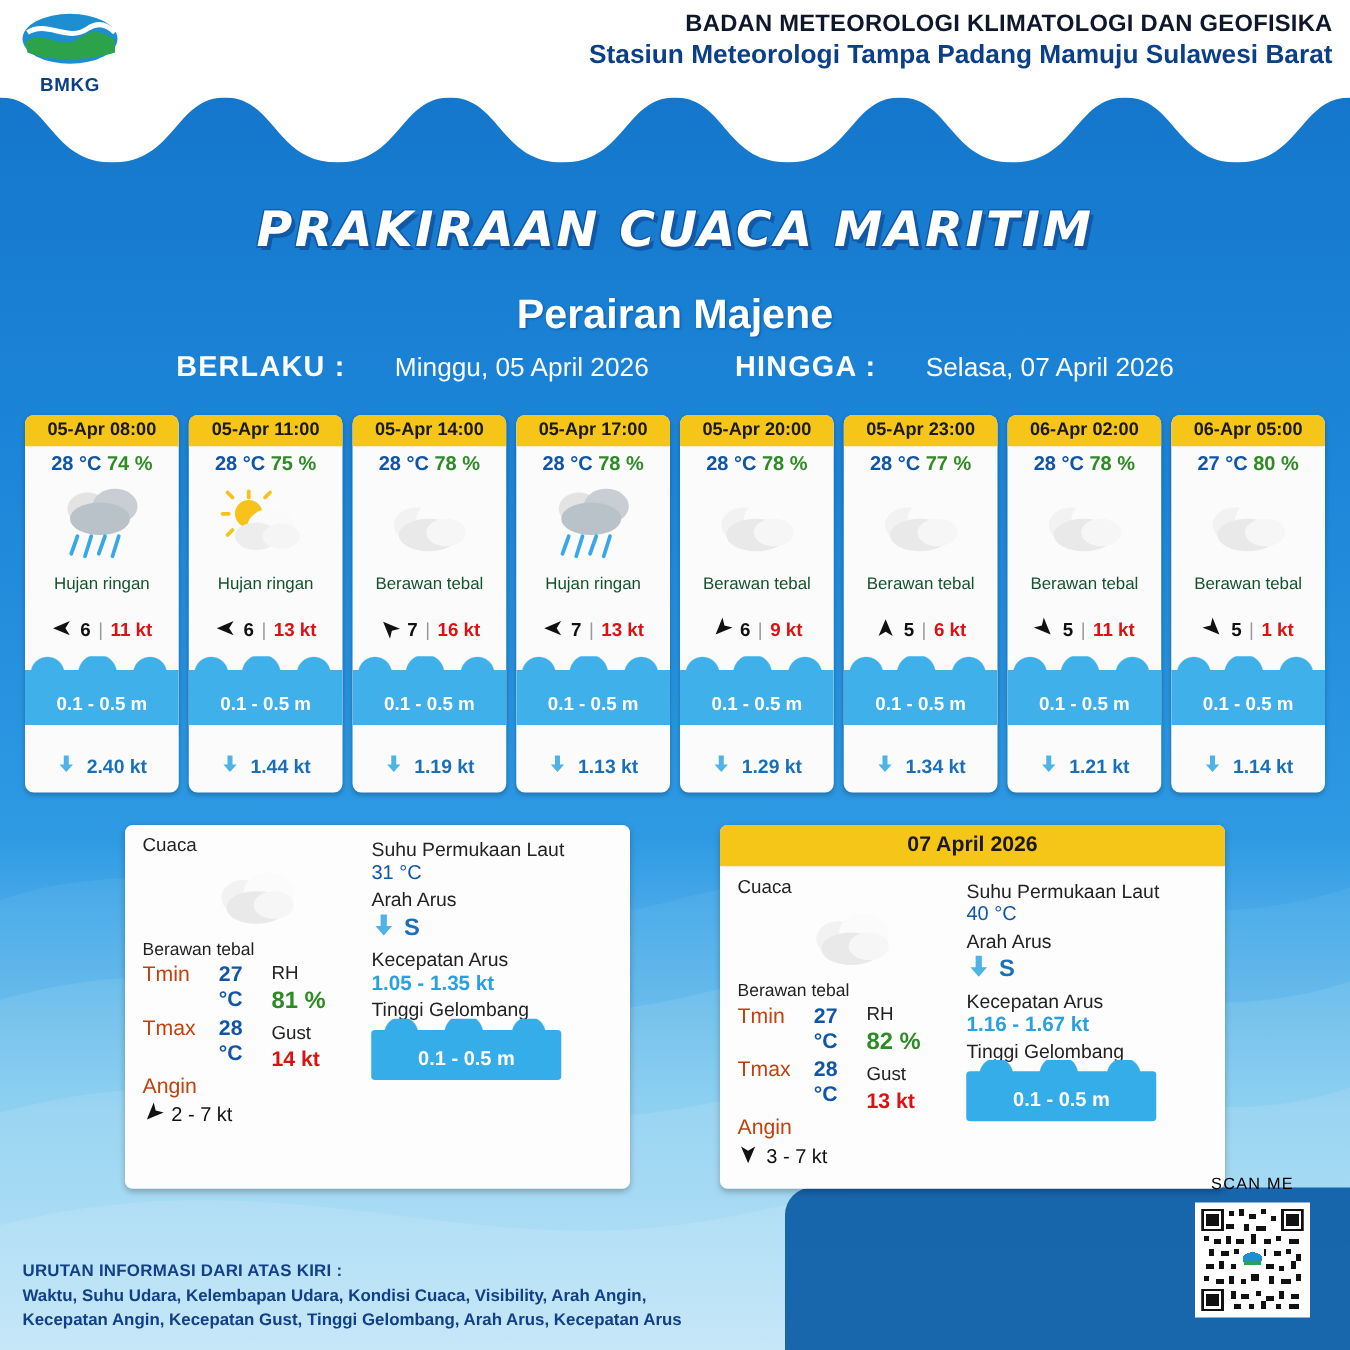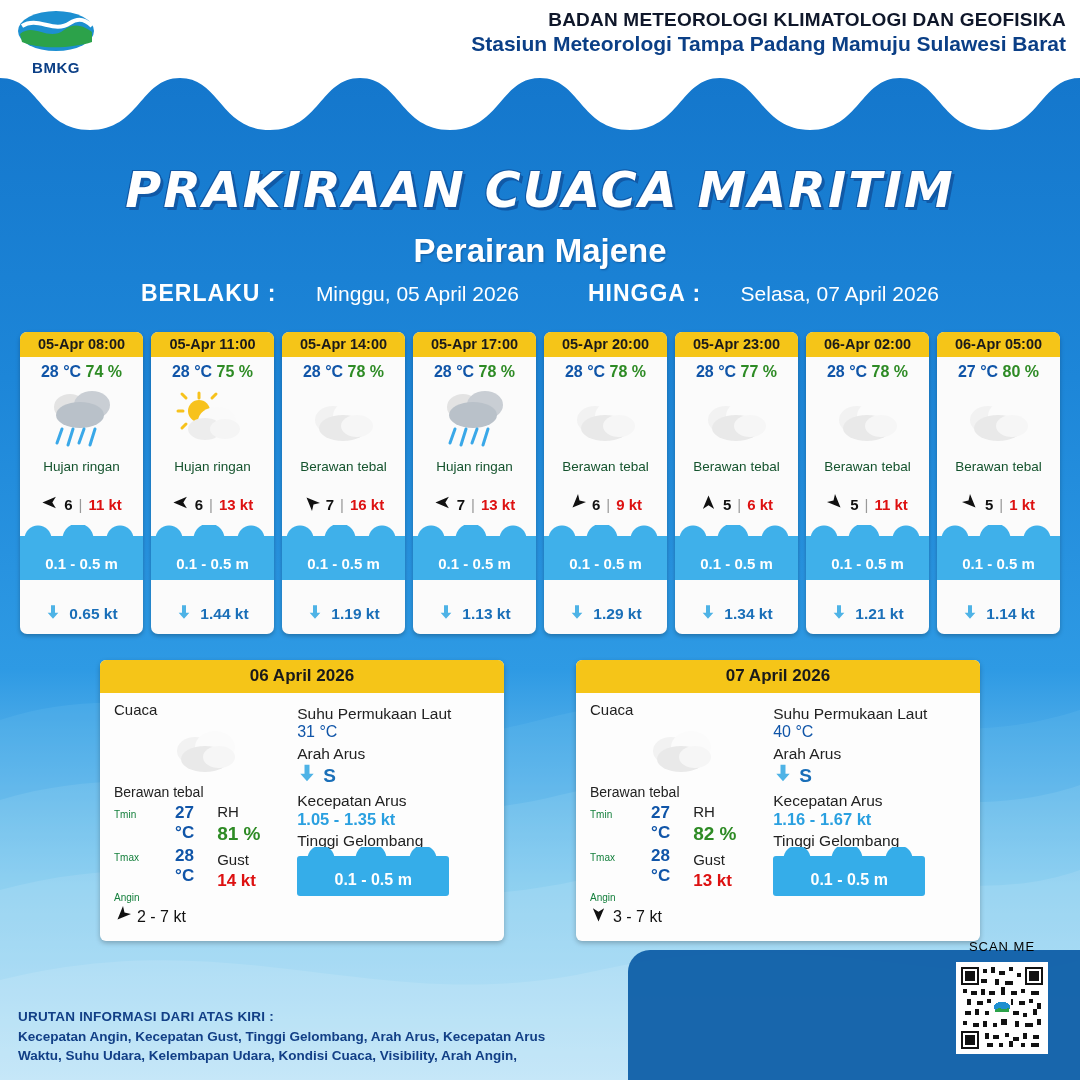--- a/index.html
+++ b/index.html
@@ -31,21 +31,21 @@
   }
   .hdr-text .l1 { font-size:19px; font-weight:bold; color:#0f172a; letter-spacing:.2px;}
   .hdr-text .l2 { font-size:21px; font-weight:bold; color:#0b3f86;}
   .logo {
     position:absolute; top:8px; left:14px; width:84px; height:66px; text-align:center;
   }
   .logo .lbl { font-size:15px; font-weight:bold; color:#0b3f86; letter-spacing:.5px; margin-top:1px;}
   
   .title-main {
     position:absolute; top:162px; width:1080px; text-align:center;
-    font-size:49px; font-weight:bold; font-style:italic; color:#ffffff;
+    font-size:39px; font-weight:bold; font-style:italic; color:#ffffff;
     letter-spacing:2px;
     text-shadow: 3px 3px 0 #1159a6, -1px -1px 0 #1159a6, 1px -1px 0 #1159a6, -1px 1px 0 #1159a6;
     font-family:"DejaVu Sans", sans-serif;
   }
   .title-sub {
     position:absolute; top:232px; width:1080px; text-align:center;
     font-size:33px; font-weight:bold; color:#ffffff;
     text-shadow: 1px 1px 2px rgba(10,60,120,.55);
   }
   .validity {
@@ -106,21 +106,21 @@
     display:flex; gap:72px;
   }
   .dpanel { width:404px; background:#fdfdfd; border-radius:6px; box-shadow:0 2px 5px rgba(0,0,0,.25); overflow:hidden;}
   .dpanel .dhead { background:#f5c518; text-align:center; font-size:17px; font-weight:bold; color:#1a1a1a; padding:6px 0 7px;}
   .dbody { display:flex; padding:8px 14px 14px; }
   .dleft { width:190px; }
   .dright { width:200px; padding-top:4px; }
   .lbl-c { font-size:15px; color:#222; margin-bottom:2px;}
   .dcond { font-size:14px; color:#222; margin-top:2px;}
   .rowline { display:flex; align-items:baseline; margin-top:3px; }
-  .rowline .n { width:62px; font-size:10px; color:#15803d; }
+  .rowline .n { width:62px; font-size:17px; color:#c2410c; }
   .rowline .val { font-size:17px; font-weight:bold; color:#1055a8; }
   .rowline .val.green { color:#2e8b25; font-size:19px;}
   .rowline .val.red { color:#d11; font-size:17px;}
   .rowline .n2 { width:62px; font-size:15px; color:#222; }
   .sst-lbl { font-size:15.5px; color:#222; }
   .sst-val { font-size:16px; color:#1055a8; margin-bottom:4px;}
   .arus-lbl { font-size:15.5px; color:#222; }
   .arus-dir { font-size:19px; font-weight:bold; color:#1a6fb8; display:flex; align-items:center; gap:6px;}
   .spd-val { font-size:16.5px; font-weight:bold; color:#2aa0e0; margin-bottom:3px;}
   .wavechip {
@@ -222,21 +222,21 @@
       <span class="bar">|</span>
       <span class="kt">11 kt</span>
     </div>
     <div class="wavebox">
       <div class="txt">0.1 - 0.5 m</div>
     </div>
     <div class="curr">
       <span><svg width="16" height="16" viewBox="0 0 24 24">
     <path d="M9,2 L15,2 L15,13 L20,13 L12,22 L4,13 L9,13 Z" fill="#4eb3e6"></path>
           </svg></span>
-      <span>0.65 kt</span>
+      <span>2.40 kt</span>
     </div>
     </div>
     <div class="card">
     <div class="chead">05-Apr 11:00</div>
     <div class="temps">
       <span class="t">28 °C</span>
       <span class="h">75 %</span>
     </div>
     <div class="icon-wrap">
         <svg width="80" height="62" viewBox="0 0 80 62">
@@ -486,21 +486,20 @@
       <span><svg width="16" height="16" viewBox="0 0 24 24">
     <path d="M9,2 L15,2 L15,13 L20,13 L12,22 L4,13 L9,13 Z" fill="#4eb3e6"></path>
           </svg></span>
       <span>1.14 kt</span>
     </div>
     </div>
   </div>
 
 <div class="daily" id="daily">
     <div class="dpanel">
-    <div class="dhead">06 April 2026</div>
     <div class="dbody">
       <div class="dleft">
         <div class="lbl-c">Cuaca</div>
         <div style="height:62px;display:flex;align-items:center;justify-content:center">
             <svg width="74" height="60" viewBox="0 0 74 60">
     <ellipse cx="26" cy="30" rx="18" ry="14" fill="#f2f2f2"></ellipse>
     <ellipse cx="46" cy="26" rx="20" ry="16" fill="#fbfbfb"></ellipse>
     <ellipse cx="36" cy="38" rx="24" ry="13" fill="#e9e9e9"></ellipse>
     <ellipse cx="50" cy="36" rx="16" ry="11" fill="#f6f6f6"></ellipse>
   </svg>
@@ -631,22 +630,22 @@
         <div class="wavechip">
           <span>0.1 - 0.5 m</span>
         </div>
       </div>
     </div>
     </div>
   </div>
 
 <div class="footer-note">
   <div class="t1">URUTAN INFORMASI DARI ATAS KIRI :</div>
+  <div>Waktu, Suhu Udara, Kelembapan Udara, Kondisi Cuaca, Visibility, Arah Angin,</div>
   <div>Kecepatan Angin, Kecepatan Gust, Tinggi Gelombang, Arah Arus, Kecepatan Arus</div>
-  <div>Waktu, Suhu Udara, Kelembapan Udara, Kondisi Cuaca, Visibility, Arah Angin,</div>
 </div>
 
 <div class="qr-area">
   <div class="scan">SCAN ME</div>
   <div class="qr">
     <svg width="82" height="82" viewBox="0 0 41 41" shape-rendering="crispEdges">
       <rect width="41" height="41" fill="#fff"></rect>
       <g fill="#111">
         <rect x="0" y="0" width="9" height="9"></rect>
           <rect x="1" y="1" width="7" height="7" fill="#fff"></rect>

